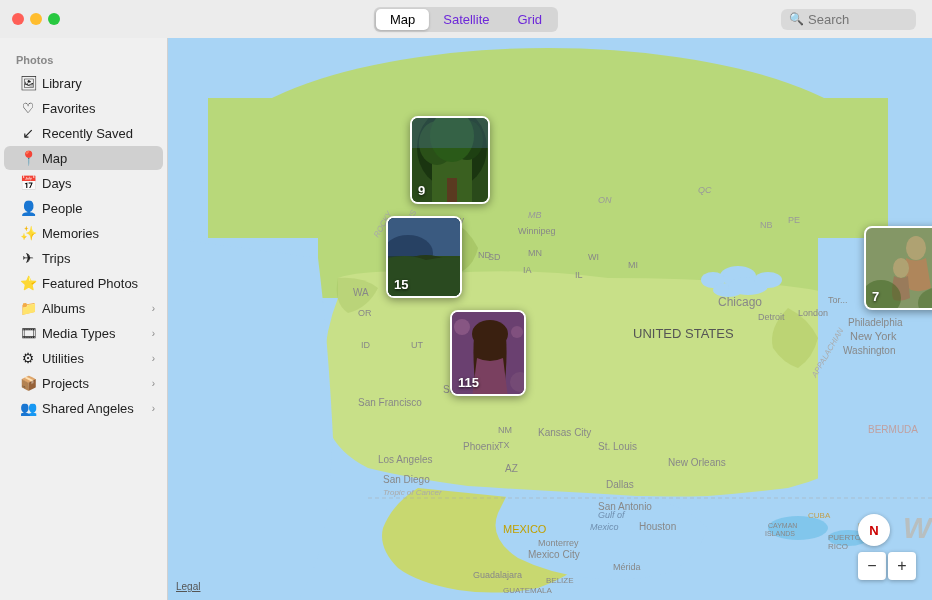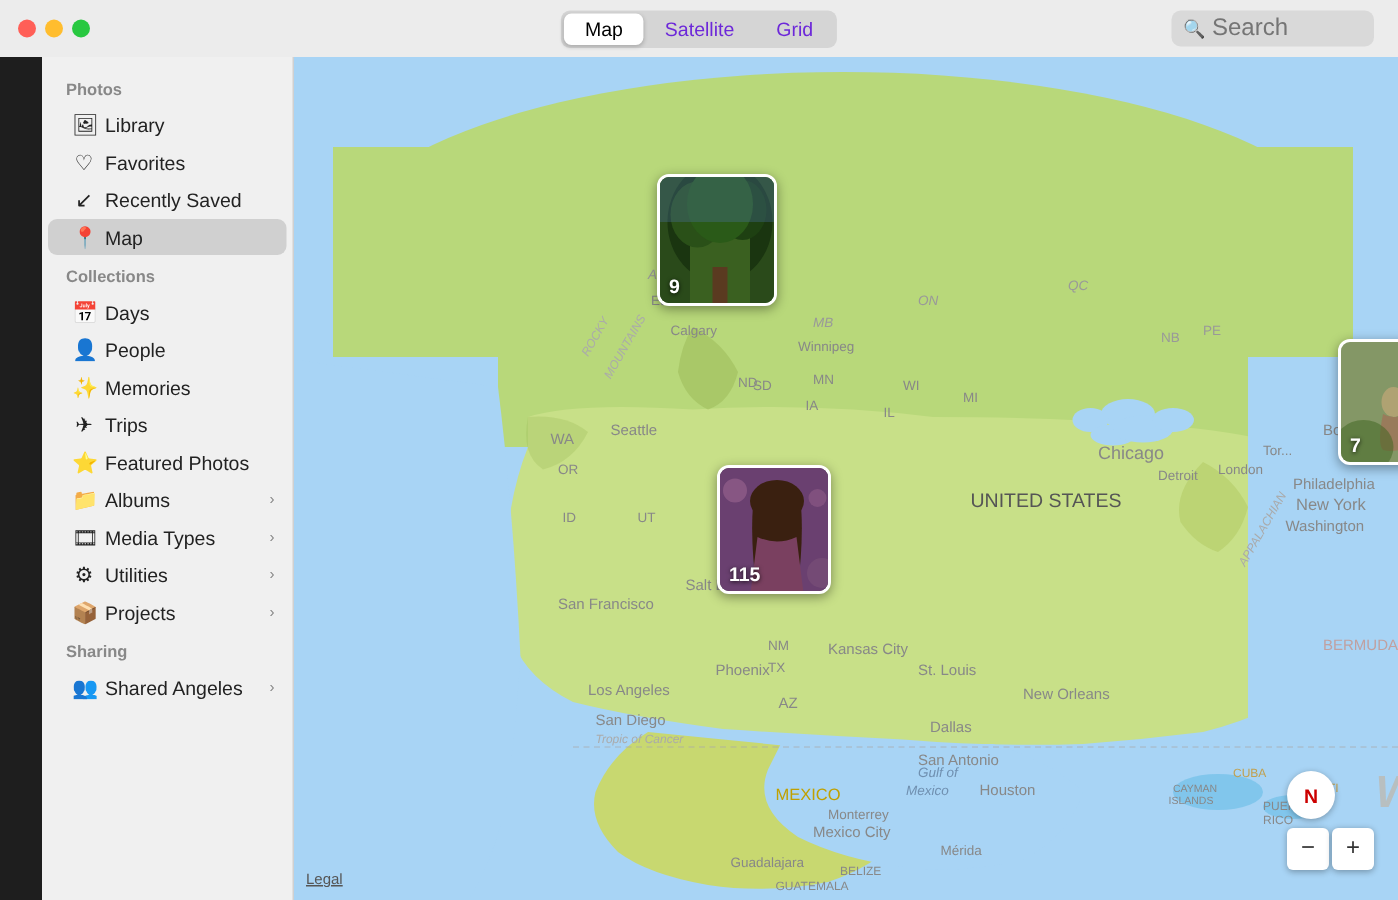--- a/index.html
+++ b/index.html
@@ -57,31 +57,30 @@
       background: rgba(0,0,0,0.08);
       border-radius: 6px;
       padding: 3px 8px;
       gap: 4px;
     }
     .search-icon-svg { color: #888; font-size: 12px; }
     .search-input {
       border: none;
       background: transparent;
       outline: none;
-      font-size: 16px;
+      font-size: 13px;
       color: #333;
       width: 100px;
     }
 
     
     .main-layout {
       display: flex;
       flex: 1;
       overflow: hidden;
-      margin-left: 28px;
     }
 
     
     .sidebar {
       width: 168px;
       background: #f0f0f0;
       flex-shrink: 0;
       overflow-y: auto;
       padding: 8px 0;
       border-right: 1px solid #d0d0d0;
@@ -248,21 +247,20 @@
     </div>
     <div class="sidebar-item">
       <span class="item-icon">↙</span>
       <span class="item-label">Recently Saved</span>
     </div>
     <div class="sidebar-item active">
       <span class="item-icon">📍</span>
       <span class="item-label">Map</span>
     </div>
 
-    <div class="sidebar-section-label">Collections</div>
 
     <div class="sidebar-item">
       <span class="item-icon">📅</span>
       <span class="item-label">Days</span>
     </div>
     <div class="sidebar-item">
       <span class="item-icon">👤</span>
       <span class="item-label">People</span>
     </div>
     <div class="sidebar-item">
@@ -291,21 +289,20 @@
       <span class="item-icon">⚙</span>
       <span class="item-label">Utilities</span>
       <span class="chevron">›</span>
     </div>
     <div class="sidebar-item">
       <span class="item-icon">📦</span>
       <span class="item-label">Projects</span>
       <span class="chevron">›</span>
     </div>
 
-    <div class="sidebar-section-label">Sharing</div>
     <div class="sidebar-item">
       <span class="item-icon">👥</span>
       <span class="item-label">Shared Angeles</span>
       <span class="chevron">›</span>
     </div>
   </div>
 
   <div class="map-area">
 
     <svg class="map-svg" viewBox="0 0 764 562" preserveAspectRatio="xMidYMid slice">
@@ -442,20 +439,34 @@
           <ellipse cx="25" cy="25" rx="18" ry="22" fill="#2a5018"></ellipse>
           <ellipse cx="55" cy="22" rx="16" ry="20" fill="#1e4012"></ellipse>
           <ellipse cx="40" cy="18" rx="22" ry="26" fill="#2a5a18"></ellipse>
           <rect x="35" y="60" width="10" height="28" fill="#5a3a20"></rect>
           <rect x="0" y="0" width="80" height="30" fill="rgba(80,120,180,0.3)"></rect>
         </svg>
       </div>
       <div class="pin-count">9</div>
     </div>
 
+    <div class="photo-pin" style="top: 178px; left: 218px; width: 76px; height: 82px;">
+      <div class="pin-img pin-coast" style="width:100%; height:100%; position:relative;">
+        <svg width="76" height="82" viewBox="0 0 76 82" style="position:absolute;top:0;left:0;">
+          <rect width="76" height="82" fill="#1a3040"></rect>
+          <rect x="0" y="0" width="76" height="40" fill="#3a5a80"></rect>
+          <rect x="0" y="38" width="76" height="44" fill="#2a4a1a"></rect>
+          <ellipse cx="20" cy="35" rx="25" ry="18" fill="#1a3050" opacity="0.6"></ellipse>
+          <rect x="10" y="50" width="56" height="32" fill="#1a3010"></rect>
+          <ellipse cx="38" cy="52" rx="28" ry="15" fill="#253a18"></ellipse>
+          <path d="M0,40 Q20,35 38,42 Q55,38 76,40 L76,82 L0,82Z" fill="#2a4a20"></path>
+        </svg>
+      </div>
+      <div class="pin-count">15</div>
+    </div>
 
     <div class="photo-pin" style="top: 188px; left: 696px; width: 82px; height: 84px;">
       <div class="pin-img" style="width:100%; height:100%; position:relative;">
         <svg width="82" height="84" viewBox="0 0 82 84" style="position:absolute;top:0;left:0;">
           <rect width="82" height="84" fill="#8a9870"></rect>
 
           <ellipse cx="50" cy="20" rx="10" ry="12" fill="#c8a882"></ellipse>
           <path d="M40,30 Q50,35 60,30 L65,60 Q55,65 45,62 Q38,58 40,30Z" fill="#c88060"></path>
           <ellipse cx="35" cy="40" rx="8" ry="10" fill="#c8a882"></ellipse>
           <path d="M28,48 Q35,52 42,48 L44,70 Q36,74 28,72 Q24,68 28,48Z" fill="#a87060"></path>

